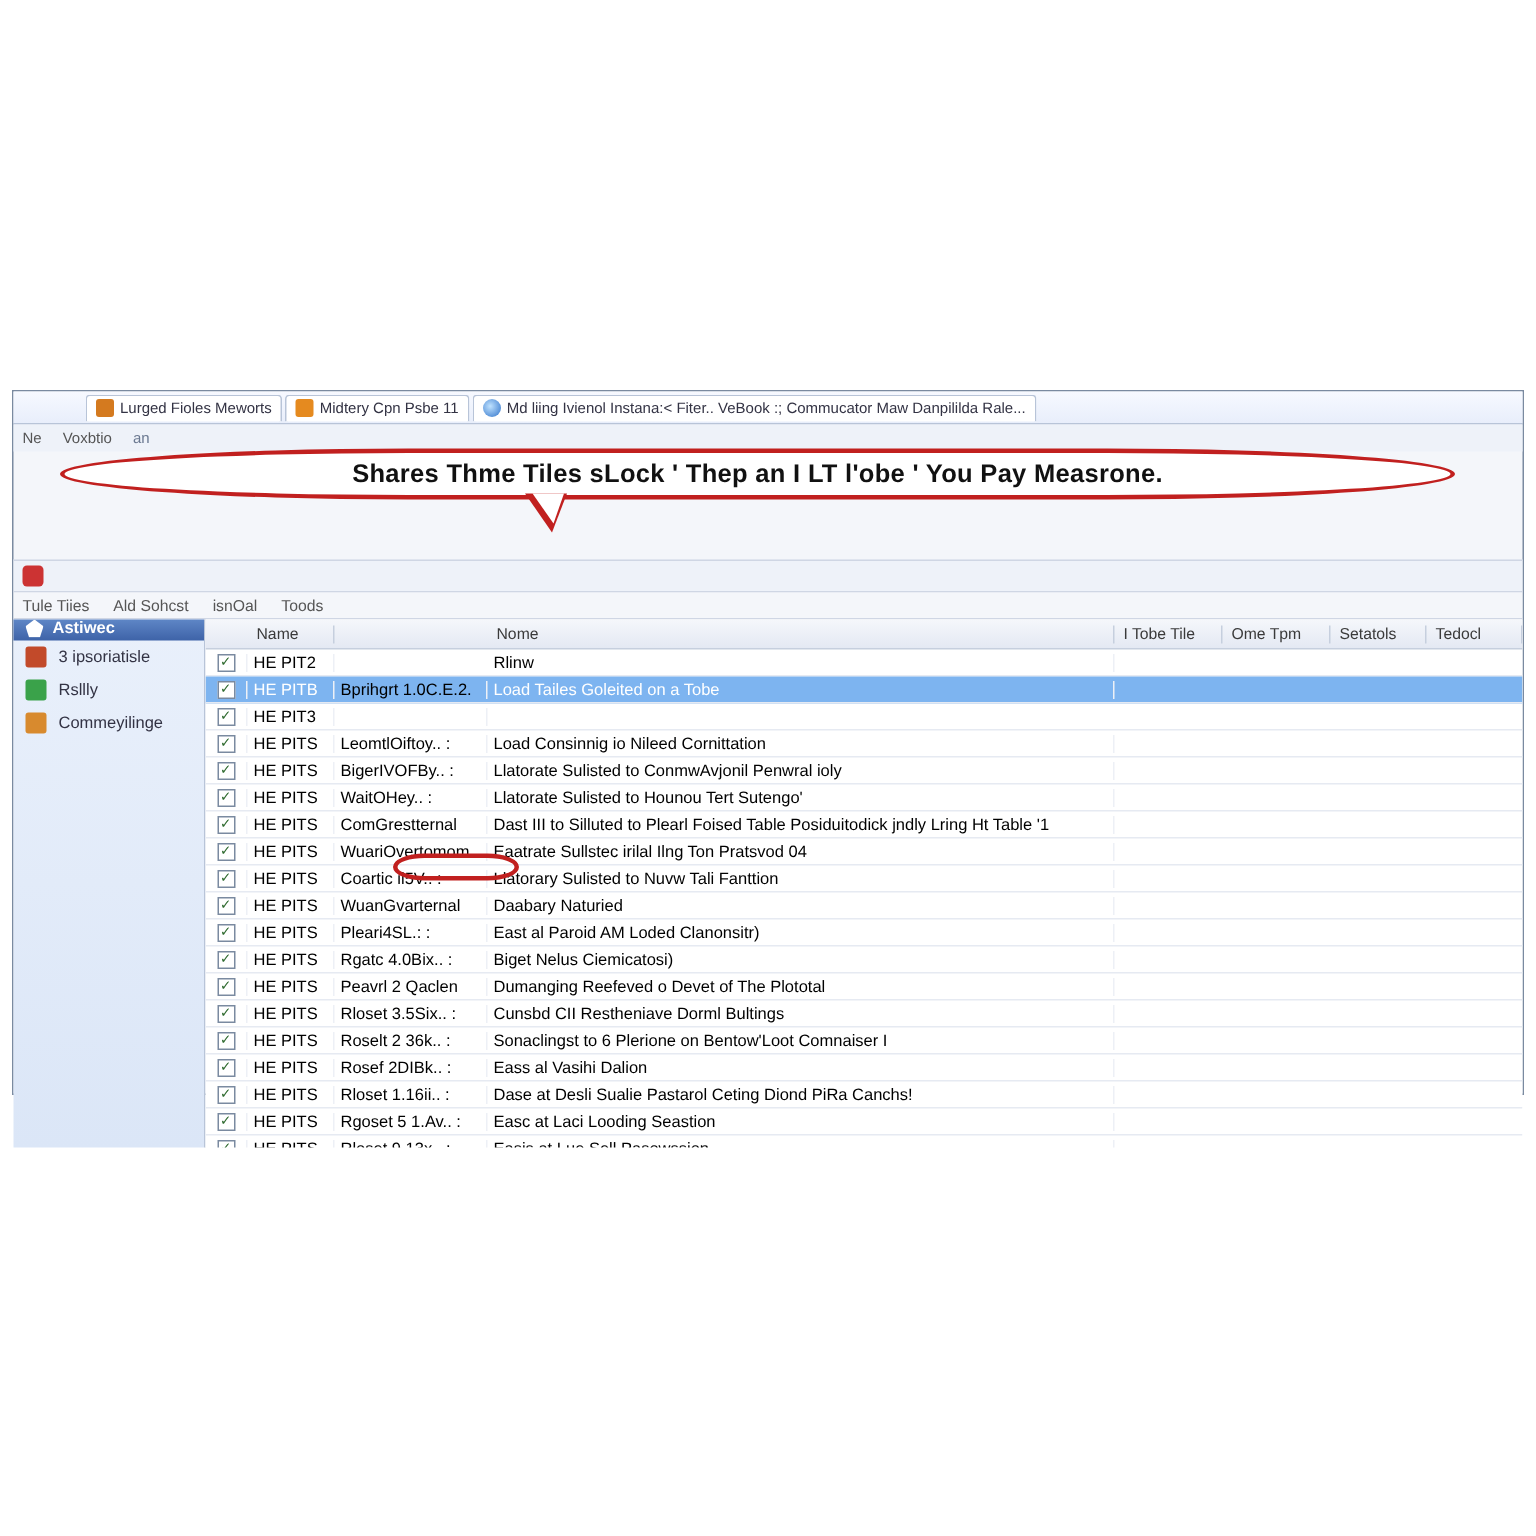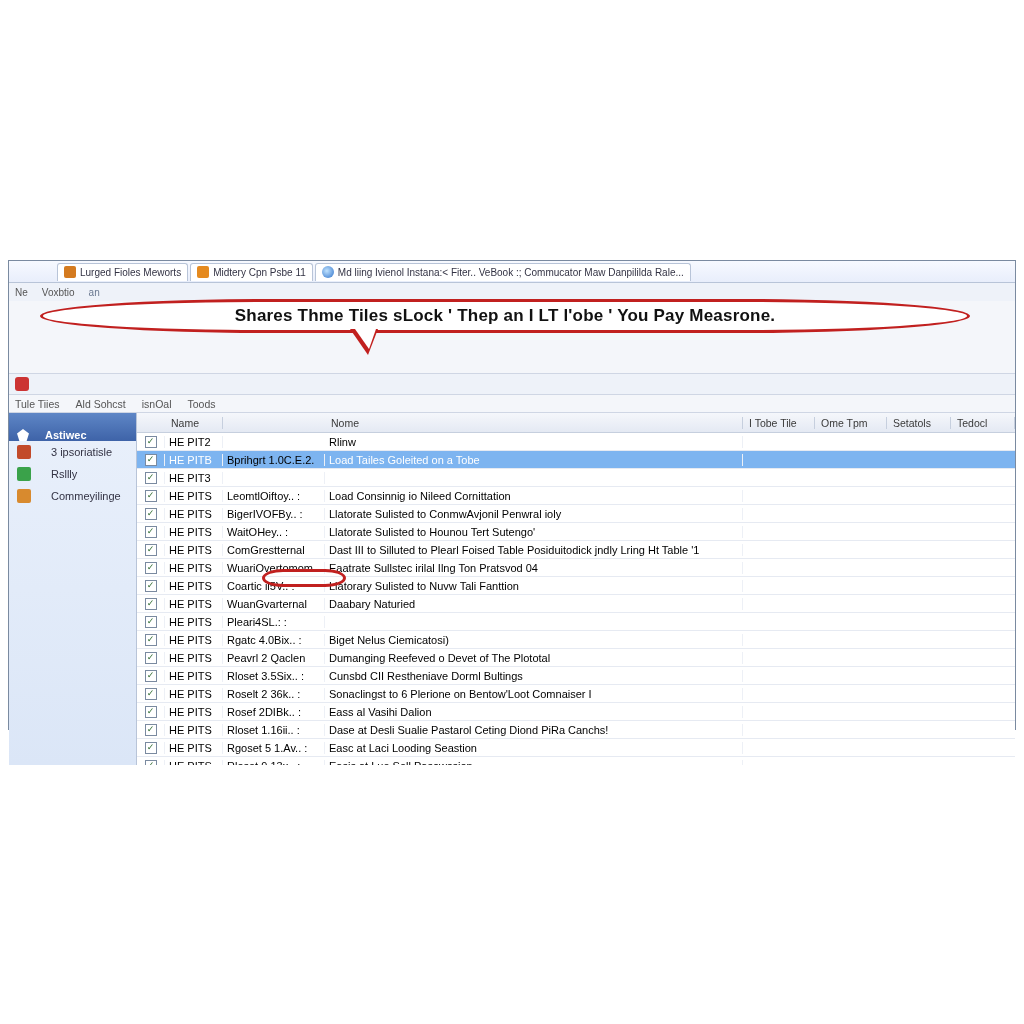--- a/index.html
+++ b/index.html
@@ -16,23 +16,23 @@
   .callout-wrap { position: absolute; left: 40px; top: 299px; width: 940px; height: 60px; pointer-events: none; }
   .callout-bubble { width: 930px; height: 34px; border: 3px solid #c1201f; border-radius: 50% / 100%; background: #fff; display: flex; align-items: center; justify-content: center; position: relative; }
   .callout-text { font-family: Liberation Sans, sans-serif; font-weight: bold; font-size: 17px; letter-spacing: .2px; color: #111; }
   .callout-tail { position: absolute; left: 310px; top: 30px; width: 0; height: 0; border-left: 18px solid transparent; border-right: 10px solid transparent; border-top: 26px solid #c1201f; }
   .callout-tail:after { content:""; position:absolute; left:-13px; top:-26px; width:0;height:0; border-left:14px solid transparent; border-right:7px solid transparent; border-top:20px solid #fff;}
   .toolstrip { display: flex; align-items: center; height: 22px; padding: 0 6px; gap: 6px; background: #eef2f9; border-top: 1px solid #cfd6e4; border-bottom: 1px solid #cfd6e4; margin-top: 36px; color:#444; font-size:10px;}
   .toolstrip .ticon { width:14px; height:14px; background:#c33; border-radius:3px; display:inline-block; }
   .toolbar2 { display:flex; align-items:center; height:18px; padding:0 6px; gap:16px; background:#f4f6fa; color:#555; font-size:10.5px; border-bottom:1px solid #cfd6e4;}
   .split { display:flex; height: calc(100% - 22px - 18px - 22px - 18px - 36px); }
   .sidebar { width: 128px; background: linear-gradient(#e9f0fb,#dbe6f7); border-right: 1px solid #b8c4d8; }
-  .sidebar-hdr { height: 28px; background: linear-gradient(#5e86c6,#3e63a8); color:#fff; font-weight:bold; display:flex; align-items:flex-end; padding:0 8px; gap:16px; font-size:11px;}
+  .sidebar-hdr { height: 14px; background: linear-gradient(#5e86c6,#3e63a8); color:#fff; font-weight:bold; display:flex; align-items:flex-start; padding:0 8px; gap:6px; font-size:11px;}
   .sidebar-hdr .sicon { width:12px; height:12px; background:#fff; clip-path: polygon(50% 0,100% 38%,80% 100%,20% 100%,0 38%);}
-  .sidebar-item { display:flex; align-items:center; height:22px; padding:0 8px; gap:20px; color:#334; cursor:pointer; }
+  .sidebar-item { display:flex; align-items:center; height:22px; padding:0 8px; gap:8px; color:#334; cursor:pointer; }
   .sidebar-item .iicon { width:14px; height:14px; border-radius:2px; }
   .iicon.red { background:#c24a2a; }
   .iicon.green { background:#3aa24a; }
   .iicon.orange { background:#d88a2e; }
   .grid { flex:1; background:#fff; overflow:hidden; position:relative; }
   .ghdr { display:flex; height:20px; background: linear-gradient(#f5f7fb,#e4e9f3); border-bottom:1px solid #c6cfde;align-items:center; }
   .gh { border-right:1px solid #c6cfde; display:flex; align-items:center; padding:0 6px; color:#3a3a3a; font-weight:normal; font-size:10.5px; }
   .gh.c0{width:28px;}
   .gh.c1{width:58px;}
   .gh.c2{width:102px;}
@@ -246,20 +246,21 @@
               <div class="gc c5"></div>
               <div class="gc c6"></div>
               <div class="gc c7"></div>
             </div>
             <div class="grow">
               <div class="gc c0">
                 <span class="chk">✓</span>
               </div>
               <div class="gc c1">HE PITS</div>
               <div class="gc c2">Rgatc 4.0Bix.. :</div>
+              <div class="gc c3">East al Paroid AM Loded Clanonsitr)</div>
               <div class="gc c4"></div>
               <div class="gc c5"></div>
               <div class="gc c6"></div>
               <div class="gc c7"></div>
             </div>
             <div class="grow">
               <div class="gc c0">
                 <span class="chk">✓</span>
               </div>
               <div class="gc c1">HE PITS</div>

